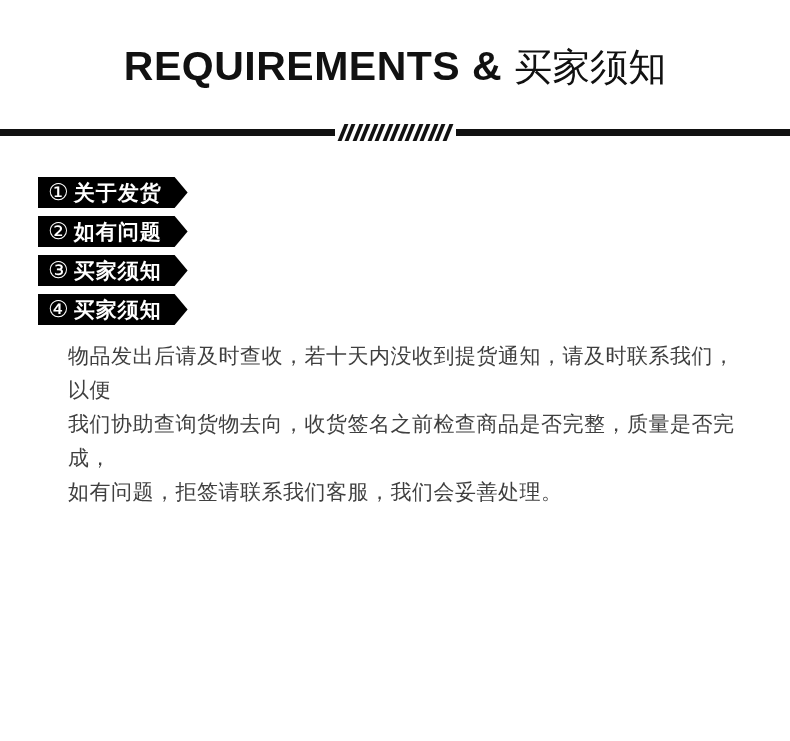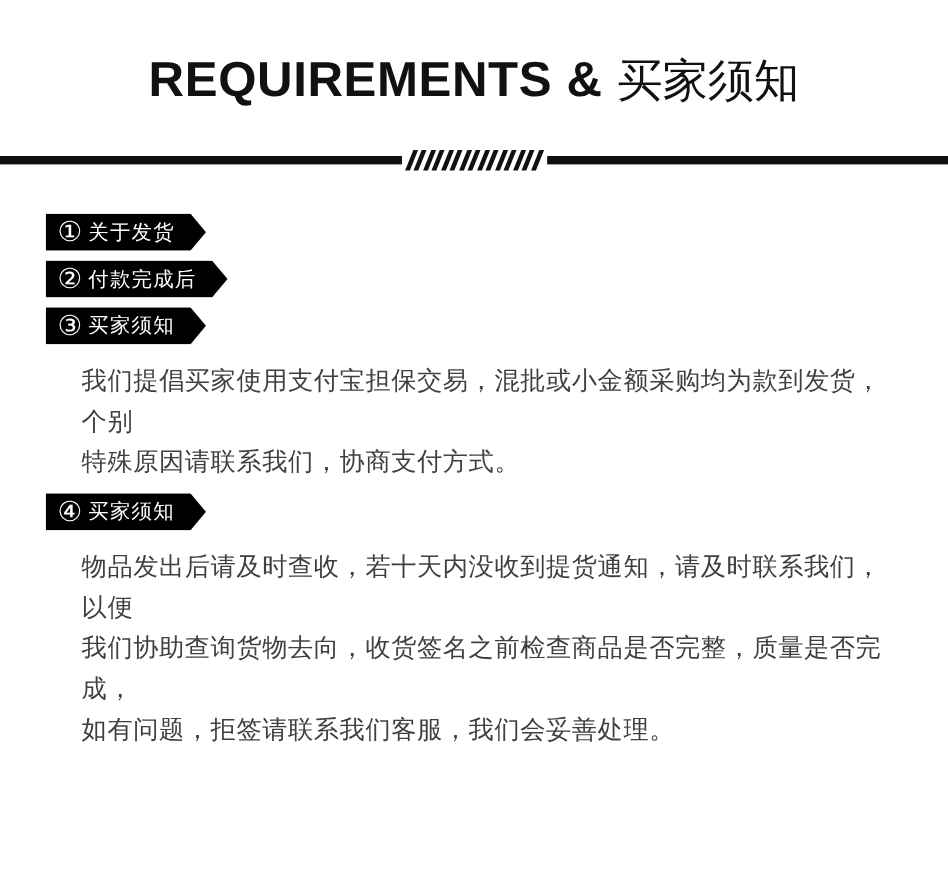--- a/index.html
+++ b/index.html
@@ -76,22 +76,22 @@
     padding: 0 26px 0 10px;
     -webkit-clip-path: polygon(0 0, calc(100% - 13px) 0, 100% 50%, calc(100% - 13px) 100%, 0 100%);
     clip-path: polygon(0 0, calc(100% - 13px) 0, 100% 50%, calc(100% - 13px) 100%, 0 100%);
   }
   .tag .num {
     font-size: 23px;
     line-height: 1;
     margin-right: 5px;
   }
   .tag .lbl {
-    font-size: 17px;
-    font-weight: 400;
+    font-size: 21px;
+    font-weight: 700;
     letter-spacing: 1px;
     line-height: 1;
   }
 
   .section p {
     margin: 14px 0 0 30px;
     font-size: 21px;
     line-height: 34px;
     color: #3f3f3f;
     white-space: pre-line;
@@ -132,31 +132,29 @@
   <div class="section">
     <div class="tag">
       <span class="num">①</span>
       <span class="lbl">关于发货</span>
     </div>
   </div>
 
   <div class="section">
     <div class="tag">
       <span class="num">②</span>
-      <span class="lbl">付款完成后</span>
+      <span class="lbl">如有问题</span>
     </div>
   </div>
 
   <div class="section">
     <div class="tag">
       <span class="num">③</span>
       <span class="lbl">买家须知</span>
     </div>
-    <p>我们提倡买家使用支付宝担保交易，混批或小金额采购均为款到发货，个别
-特殊原因请联系我们，协商支付方式。</p>
   </div>
 
   <div class="section">
     <div class="tag">
       <span class="num">④</span>
       <span class="lbl">买家须知</span>
     </div>
     <p>物品发出后请及时查收，若十天内没收到提货通知，请及时联系我们，以便
 我们协助查询货物去向，收货签名之前检查商品是否完整，质量是否完成，
 如有问题，拒签请联系我们客服，我们会妥善处理。</p>

